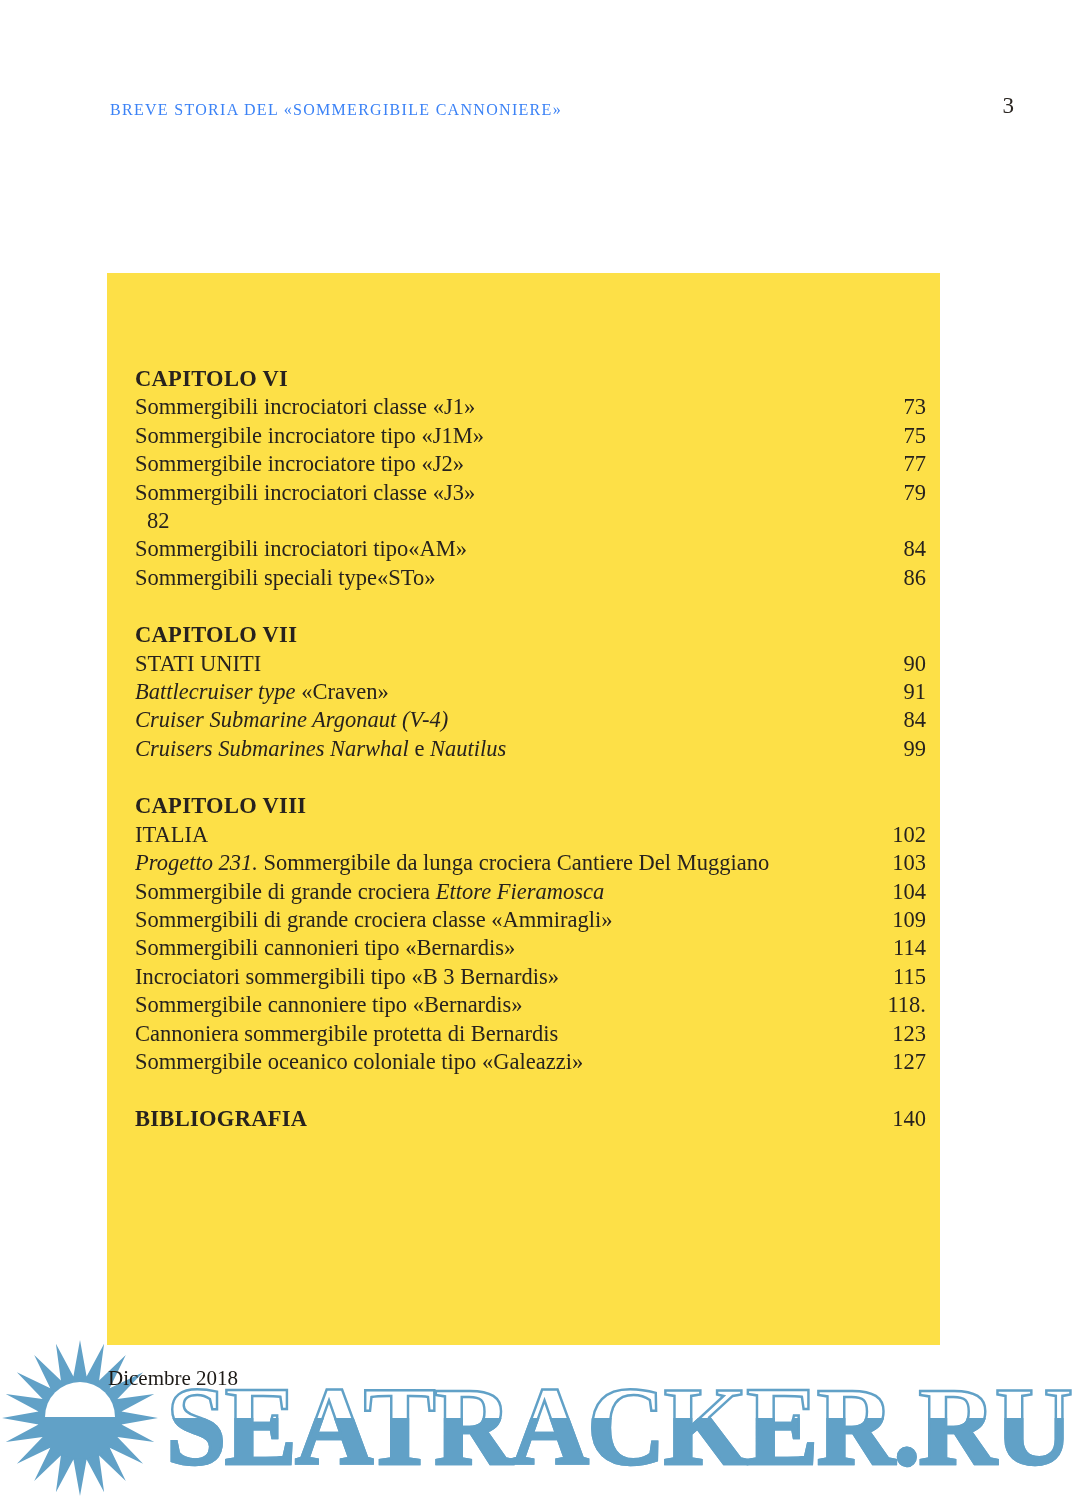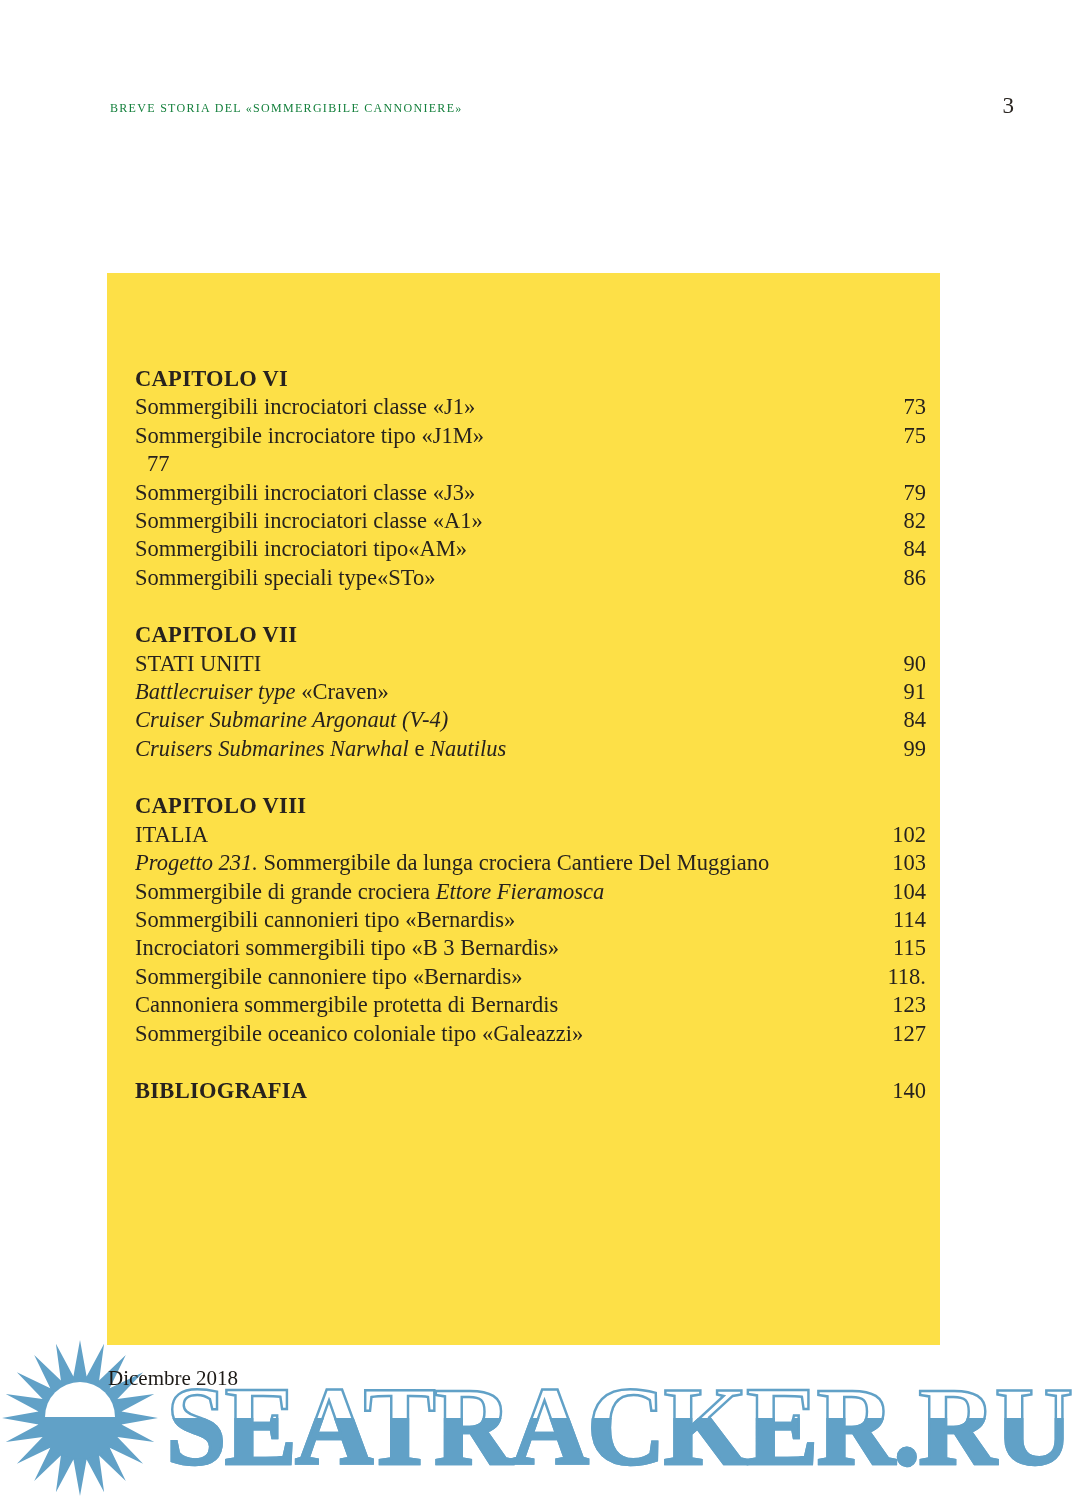--- a/index.html
+++ b/index.html
@@ -4,21 +4,21 @@
 <style>
   html,body{margin:0;padding:0}
   body{
     width:1080px;height:1496px;position:relative;overflow:hidden;
     background:#ffffff;
     font-family:"Liberation Serif", serif;
   }
   
   .running-head{
     position:absolute;left:110px;top:101px;
-    font-size:12px;letter-spacing:1.3px;color:#15803d;white-space:nowrap;
+    font-size:16px;letter-spacing:1.3px;color:#3b82f6;white-space:nowrap;
   }
   .folio{
     position:absolute;right:66px;top:93px;
     font-size:23px;color:#2a2521;
   }
   
   .toc-box{
     position:absolute;left:107px;top:273px;width:833px;height:1072px;
     background:#fde047;
   }
@@ -67,28 +67,28 @@
         </div>
         <div class="toc-row">
           <span class="toc-title"><span>Sommergibili incrociatori classe «J1»</span></span>
           <span class="toc-page">73</span>
         </div>
         <div class="toc-row">
           <span class="toc-title"><span>Sommergibile incrociatore tipo «J1M»</span></span>
           <span class="toc-page">75</span>
         </div>
         <div class="toc-row">
+          <span class="toc-title"><span>Sommergibile incrociatore tipo «J2»</span></span>
           <span class="toc-page">77</span>
         </div>
         <div class="toc-row">
           <span class="toc-title"><span>Sommergibili incrociatori classe «J3»</span></span>
           <span class="toc-page">79</span>
         </div>
         <div class="toc-row">
-          <span class="toc-title"><span>Sommergibili incrociatori classe «A1»</span></span>
           <span class="toc-page">82</span>
         </div>
         <div class="toc-row">
           <span class="toc-title"><span>Sommergibili incrociatori tipo«AM»</span></span>
           <span class="toc-page">84</span>
         </div>
         <div class="toc-row">
           <span class="toc-title"><span>Sommergibili speciali type«STo»</span></span>
           <span class="toc-page">86</span>
         </div>
@@ -126,20 +126,24 @@
         </div>
         <div class="toc-row">
           <span class="toc-title"><span class="it">Progetto 231.</span><span> Sommergibile da lunga crociera Cantiere Del Muggiano</span></span>
           <span class="toc-page">103</span>
         </div>
         <div class="toc-row">
           <span class="toc-title"><span>Sommergibile di grande crociera </span><span class="it">Ettore Fieramosca</span></span>
           <span class="toc-page">104</span>
         </div>
         <div class="toc-row">
+          <span class="toc-title"><span>Sommergibili di grande crociera classe «Ammiragli»</span></span>
+          <span class="toc-page">109</span>
+        </div>
+        <div class="toc-row">
           <span class="toc-title"><span>Sommergibili cannonieri tipo «Bernardis»</span></span>
           <span class="toc-page">114</span>
         </div>
         <div class="toc-row">
           <span class="toc-title"><span>Incrociatori sommergibili tipo «B 3 Bernardis»</span></span>
           <span class="toc-page">115</span>
         </div>
         <div class="toc-row">
           <span class="toc-title"><span>Sommergibile cannoniere tipo «Bernardis»</span></span>
           <span class="toc-page">118.</span>

